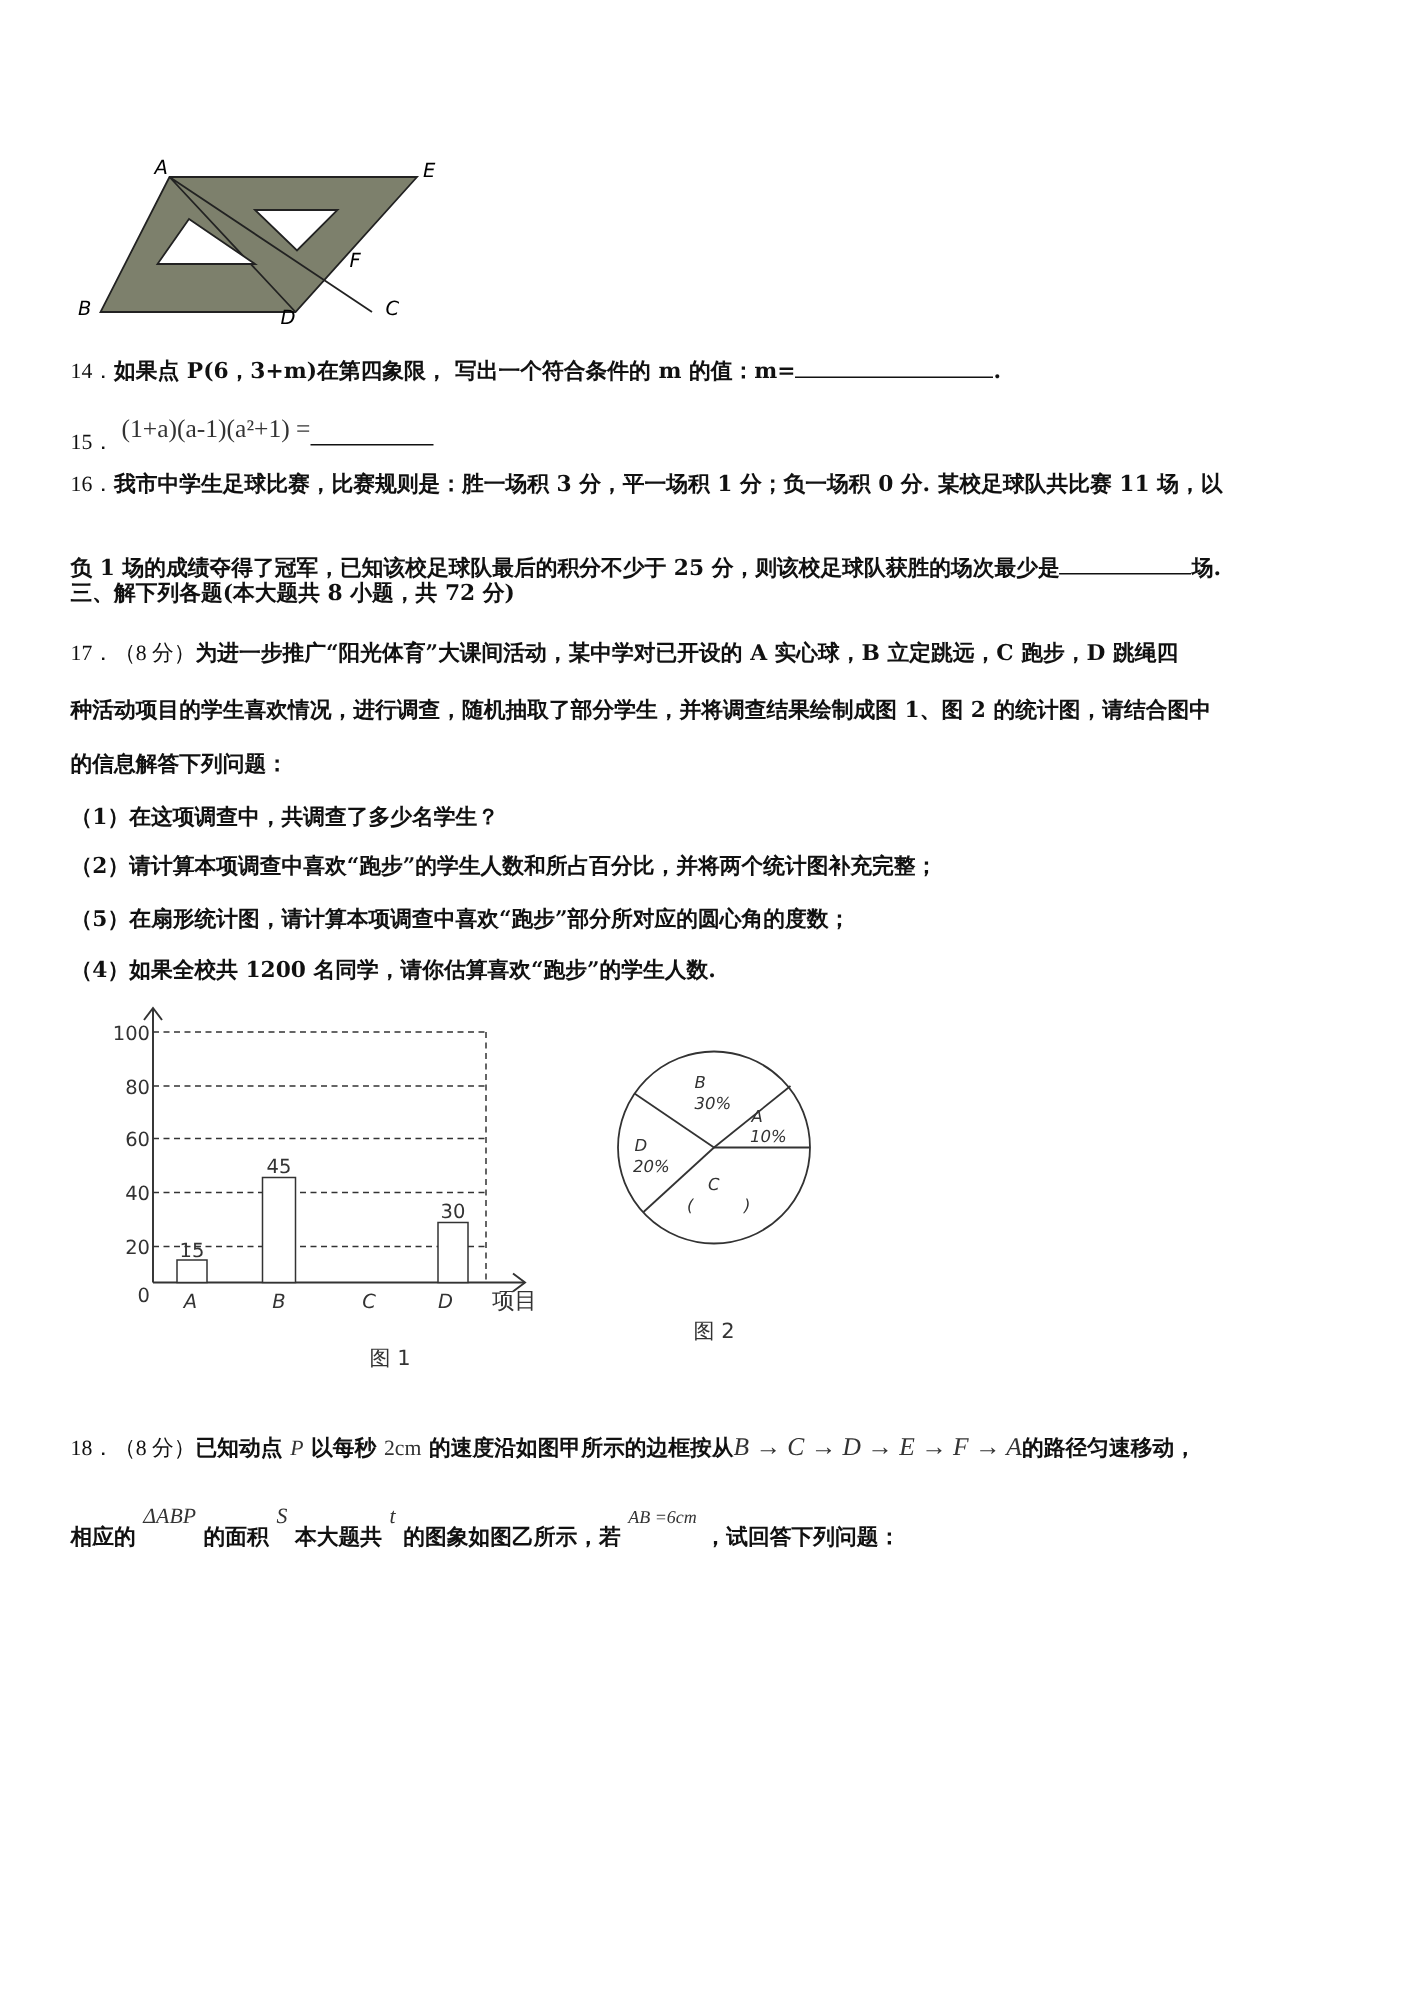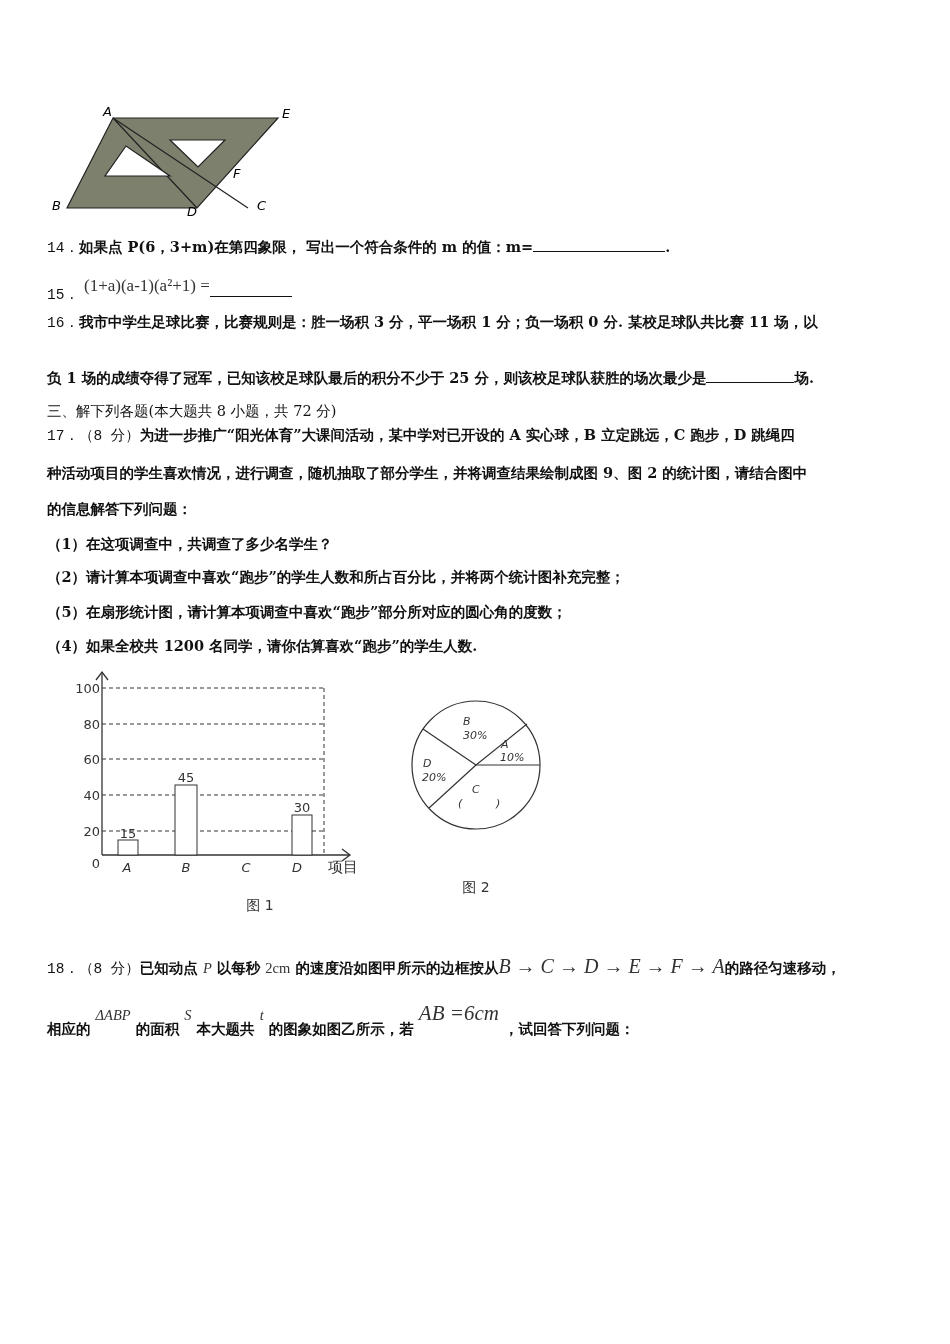--- a/index.html
+++ b/index.html
@@ -1,20 +1,20 @@
 <!DOCTYPE html>
 <html><head>
 <meta charset="utf-8">
 <style>
   html, body { margin:0; padding:0; background:#fff; }
   body { width:950px; height:1344px; position:relative; overflow:hidden;
          font-family: "DejaVu Serif", "Liberation Serif", serif; color:#111; }
   .abs { position:absolute; }
   .line { position:absolute; left:47px; font-size:14.5px; font-weight:bold; white-space:nowrap; }
-  .num { font-weight:normal; font-family:Liberation Mono, monospace; }
+  .num { font-weight:normal; font-family:Liberation Serif, serif; }
   .blank { display:inline-block; border-bottom:1.5px solid #111; height:14px; vertical-align:baseline; }
   .math { font-family:"Liberation Serif", serif; font-weight:normal; font-style:italic; color:#333; }
   .mathn { font-family:"Liberation Serif", serif; font-weight:normal; color:#333; }
   svg text { font-family:"DejaVu Sans", sans-serif; }
 </style>
 </head>
 <body>
 
 <svg class="abs" style="left:45px;top:98px" width="270" height="125" viewBox="0 0 270 125">
   <path d="M68,20 L233,20 L152,110 L22,110 Z" fill="#7d806c" stroke="#222" stroke-width="1.2"></path>
@@ -38,26 +38,26 @@
   <span class="mathn" style="font-size:17px">(1+a)(a-1)(a²+1) =</span><span class="blank" style="width:82px;position:relative;top:6px"></span>
 </div>
 
 <div class="line" style="top:313px">
   <span class="num">16．</span><span>我市中学生足球比赛，比赛规则是：胜一场积 3 分，平一场积 1 分；负一场积 0 分. 某校足球队共比赛 11 场，以</span>
 </div>
 <div class="line" style="top:368px">
   <span>负 1 场的成绩夺得了冠军，已知该校足球队最后的积分不少于 25 分，则该校足球队获胜的场次最少是</span><span class="blank" style="width:88px"></span><span>场.</span>
 </div>
 
-<div class="line" style="top:402px;font-weight:normal">三、解下列各题(本大题共 8 小题，共 72 分)</div>
+<div class="line" style="top:386px;font-weight:bold">三、解下列各题(本大题共 8 小题，共 72 分)</div>
 
 <div class="line" style="top:426px">
   <span class="num">17．</span><span class="num">（8 分）</span><span>为进一步推广“阳光体育”大课间活动，某中学对已开设的 A 实心球，B 立定跳远，C 跑步，D 跳绳四</span>
 </div>
-<div class="line" style="top:464px">种活动项目的学生喜欢情况，进行调查，随机抽取了部分学生，并将调查结果绘制成图 9、图 2 的统计图，请结合图中</div>
+<div class="line" style="top:464px">种活动项目的学生喜欢情况，进行调查，随机抽取了部分学生，并将调查结果绘制成图 1、图 2 的统计图，请结合图中</div>
 <div class="line" style="top:500px">的信息解答下列问题：</div>
 <div class="line" style="top:535px">（1）在这项调查中，共调查了多少名学生？</div>
 <div class="line" style="top:568px">（2）请计算本项调查中喜欢“跑步”的学生人数和所占百分比，并将两个统计图补充完整；</div>
 <div class="line" style="top:603px">（5）在扇形统计图，请计算本项调查中喜欢“跑步”部分所对应的圆心角的度数；</div>
 <div class="line" style="top:637px">（4）如果全校共 1200 名同学，请你估算喜欢“跑步”的学生人数.</div>
 
 <svg class="abs" style="left:60px;top:670px" width="310" height="250" viewBox="0 0 310 250">
   <g stroke="#333" stroke-width="1" stroke-dasharray="4,3" fill="none">
     <line x1="42" y1="18" x2="264" y2="18"></line>
     <line x1="42" y1="54" x2="264" y2="54"></line>
@@ -114,25 +114,25 @@
       <text x="96" y="112">)</text>
   </g>
   <text x="76" y="197" font-size="14" fill="#333" text-anchor="middle">图 2</text>
 </svg>
 
 <div class="line" style="top:955px">
   <span class="num">18．</span><span class="num">（8 分）</span><span>已知动点</span>
   <span class="math">P</span>
   <span>以每秒</span>
   <span class="mathn">2cm</span>
-  <span>的速度沿如图甲所示的边框按从</span><span class="math" style="font-size:20px">B → C → D → E → F → A</span><span>的路径匀速移动，</span>
+  <span>的速度沿如图甲所示的边框按从</span><span class="math" style="font-size:17px">B → C → D → E → F → A</span><span>的路径匀速移动，</span>
 </div>
 <div class="line" style="top:1015px">
   <span>相应的</span>
   <span class="math" style="position:relative;top:-14px">ΔABP</span>
   <span>的面积</span>
   <span class="math" style="position:relative;top:-14px">S</span>
   <span>本大题共</span>
   <span class="math" style="position:relative;top:-14px">t</span>
   <span>的图象如图乙所示，若</span>
-  <span class="math" style="position:relative;top:-14px;font-size:21px">AB =6cm</span>
+  <span class="math" style="position:relative;top:-14px;font-size:12px">AB =6cm</span>
   <span>，试回答下列问题：</span>
 </div>
 
 </body></html>

